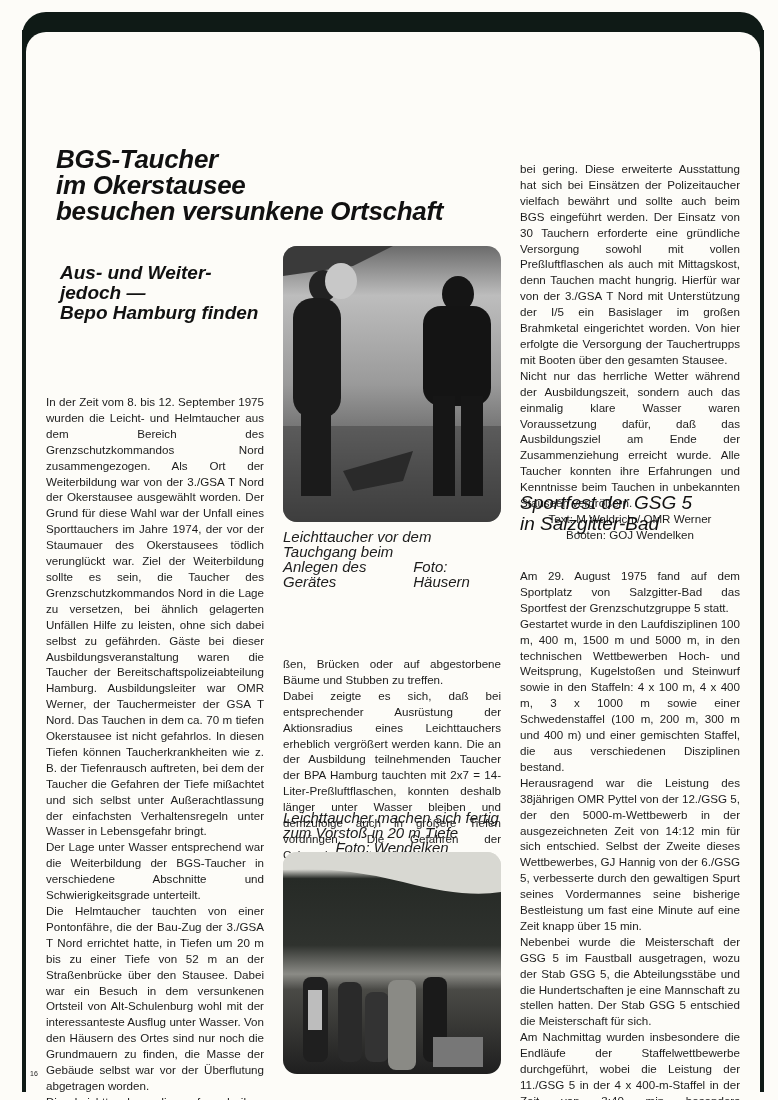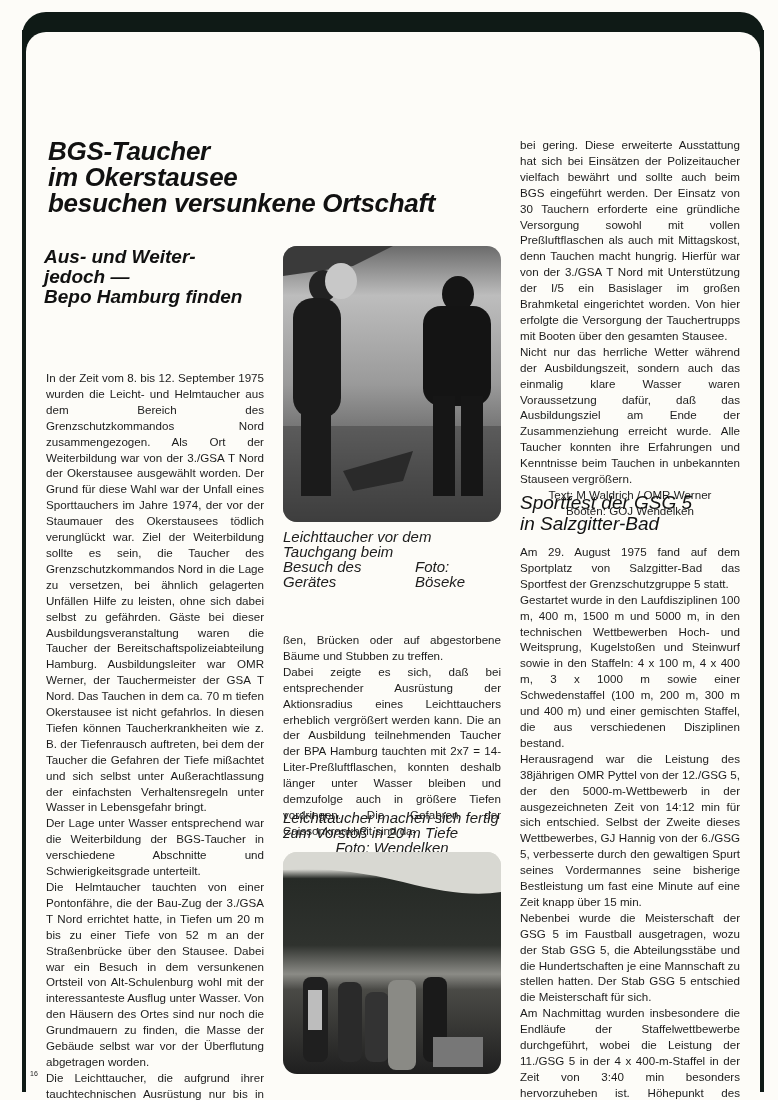--- a/index.html
+++ b/index.html
@@ -3,21 +3,21 @@
 <meta charset="utf-8">
 <style>
   html,body{margin:0;padding:0;}
   body{width:778px;height:1100px;background:#fdfcf8;position:relative;overflow:hidden;font-family:"Liberation Sans",sans-serif;color:#1c1c1c;}
   .frame-top{position:absolute;left:22px;top:12px;width:742px;height:40px;background:#0f1a16;border-radius:24px 24px 0 0;}
   .frame-inner{position:absolute;left:26px;top:32px;width:734px;height:30px;background:#fdfcf8;border-radius:20px 20px 0 0;}
   .frame-left{position:absolute;left:22px;top:30px;width:4px;height:1062px;background:#0f1a16;}
   .frame-right{position:absolute;left:760px;top:30px;width:4px;height:1062px;background:#0f1a16;}
   .headline{position:absolute;left:44px;top:134px;width:440px;font-weight:bold;font-style:italic;font-size:26px;line-height:26px;color:#111;letter-spacing:-0.3px;}
   .subhead{position:absolute;left:44px;top:247px;width:230px;font-weight:bold;font-style:italic;font-size:19px;line-height:20px;color:#111;}
-  .col{position:absolute;font-size:11.6px;line-height:15.9px;text-align:justify;}
+  .col{position:absolute;font-size:11.6px;line-height:15.9px;text-align:justify;margin-top:24px;}
   .col p{margin:0;}
   .col1{left:46px;top:370px;width:218px;}
   .col2{left:283px;top:632px;width:218px;}
   .col3{left:520px;top:137px;width:220px;}
   .col3b{left:520px;top:544px;width:220px;}
   .sig{text-align:center;}
   .photo1{position:absolute;left:283px;top:246px;width:218px;height:276px;border-radius:14px;overflow:hidden;background:linear-gradient(180deg,#6b6b6b 0%,#bdbdbd 18%,#9a9a9a 50%,#555 80%,#2d2d2d 100%);}
   .photo2{position:absolute;left:283px;top:852px;width:218px;height:222px;border-radius:14px;overflow:hidden;background:linear-gradient(180deg,#dcdcd6 0%,#d0d0ca 8%,#262a26 12%,#2f322e 42%,#8b8b86 55%,#4a4a46 62%,#1f1f1f 100%);}
   .caption{position:absolute;left:283px;width:218px;font-style:italic;font-size:15px;line-height:15px;}
   .cap1{top:529px;}
@@ -27,27 +27,27 @@
   .pageno{position:absolute;left:30px;top:1070px;font-size:7px;}
 </style>
 </head>
 <body>
 
 <div class="frame-top"></div>
 <div class="frame-inner"></div>
 <div class="frame-left"></div>
 <div class="frame-right"></div>
 
-<h1 class="headline" style="margin:4px;">
+<h1 class="headline" style="margin:12px;">
   <div>BGS-Taucher</div>
   <div>im Okerstausee</div>
   <div>besuchen versunkene Ortschaft</div>
 </h1>
 
-<h2 class="subhead" style="margin:0;">
+<h2 class="subhead" style="margin:16px;">
   <div>Aus- und Weiter-</div>
   <div>jedoch —</div>
   <div>Bepo Hamburg finden</div>
 </h2>
 
 <div class="col col1">
   <p>In der Zeit vom 8. bis 12. September 1975 wurden die Leicht- und Helmtaucher aus dem Bereich des Grenzschutzkommandos Nord zusammengezogen. Als Ort der Weiterbildung war von der 3./GSA T Nord der Okerstausee ausgewählt worden. Der Grund für diese Wahl war der Unfall eines Sporttauchers im Jahre 1974, der vor der Staumauer des Okerstausees tödlich verunglückt war. Ziel der Weiterbildung sollte es sein, die Taucher des Grenzschutzkommandos Nord in die Lage zu versetzen, bei ähnlich gelagerten Unfällen Hilfe zu leisten, ohne sich dabei selbst zu gefährden. Gäste bei dieser Ausbildungsveranstaltung waren die Taucher der Bereitschaftspolizeiabteilung Hamburg. Ausbildungsleiter war OMR Werner, der Tauchermeister der GSA T Nord. Das Tauchen in dem ca. 70 m tiefen Okerstausee ist nicht gefahrlos. In diesen Tiefen können Taucherkrankheiten wie z. B. der Tiefenrausch auftreten, bei dem der Taucher die Gefahren der Tiefe mißachtet und sich selbst unter Außerachtlassung der einfachsten Verhaltensregeln unter Wasser in Lebensgefahr bringt.</p>
   <p>Der Lage unter Wasser entsprechend war die Weiterbildung der BGS-Taucher in verschiedene Abschnitte und Schwierigkeitsgrade unterteilt.</p>
   <p>Die Helmtaucher tauchten von einer Pontonfähre, die der Bau-Zug der 3./GSA T Nord errichtet hatte, in Tiefen um 20 m bis zu einer Tiefe von 52 m an der Straßenbrücke über den Stausee. Dabei war ein Besuch in dem versunkenen Ortsteil von Alt-Schulenburg wohl mit der interessanteste Ausflug unter Wasser. Von den Häusern des Ortes sind nur noch die Grundmauern zu finden, die Masse der Gebäude selbst war vor der Überflutung abgetragen worden.</p>
   <p>Die Leichttaucher, die aufgrund ihrer tauchtechnischen Ausrüstung nur bis in Tiefen von 20 m vordringen können, führten in einem Seitental des Stausees Unterwassererkundungen durch. Auch hierbei war es immer von neuem interessant, unter Wasser auf ehemalige Stra-</p>
@@ -64,22 +64,22 @@
     <ellipse cx="175" cy="48" rx="16" ry="18" fill="#151515"></ellipse>
     <rect x="140" y="60" width="68" height="100" rx="18" fill="#141414"></rect>
     <rect x="150" y="150" width="22" height="100" fill="#161616"></rect>
     <rect x="178" y="150" width="22" height="100" fill="#161616"></rect>
     <path d="M60 225 L130 205 L120 235 L70 245 Z" fill="#2a2a2a"></path>
   </svg>
 </div>
 <div class="caption cap1">
   <div>Leichttaucher vor dem Tauchgang beim</div>
   <div class="cap-row">
-    <span>Besuch des Gerätes</span>
-    <span>Foto: Böseke</span>
+    <span>Anlegen des Gerätes</span>
+    <span>Foto: Häusern</span>
   </div>
 </div>
 
 <div class="col col2">
   <p>ßen, Brücken oder auf abgestorbene Bäume und Stubben zu treffen.</p>
   <p>Dabei zeigte es sich, daß bei entsprechender Ausrüstung der Aktionsradius eines Leichttauchers erheblich vergrößert werden kann. Die an der Ausbildung teilnehmenden Taucher der BPA Hamburg tauchten mit 2x7 = 14-Liter-Preßluftflaschen, konnten deshalb länger unter Wasser bleiben und demzufolge auch in größere Tiefen vordringen. Die Gefahren der Caissonkrankheit sind da-</p>
 </div>
 
 <div class="caption cap2">
   <div>Leichttaucher machen sich fertig zum Vorstoß in 20 m Tiefe</div>

